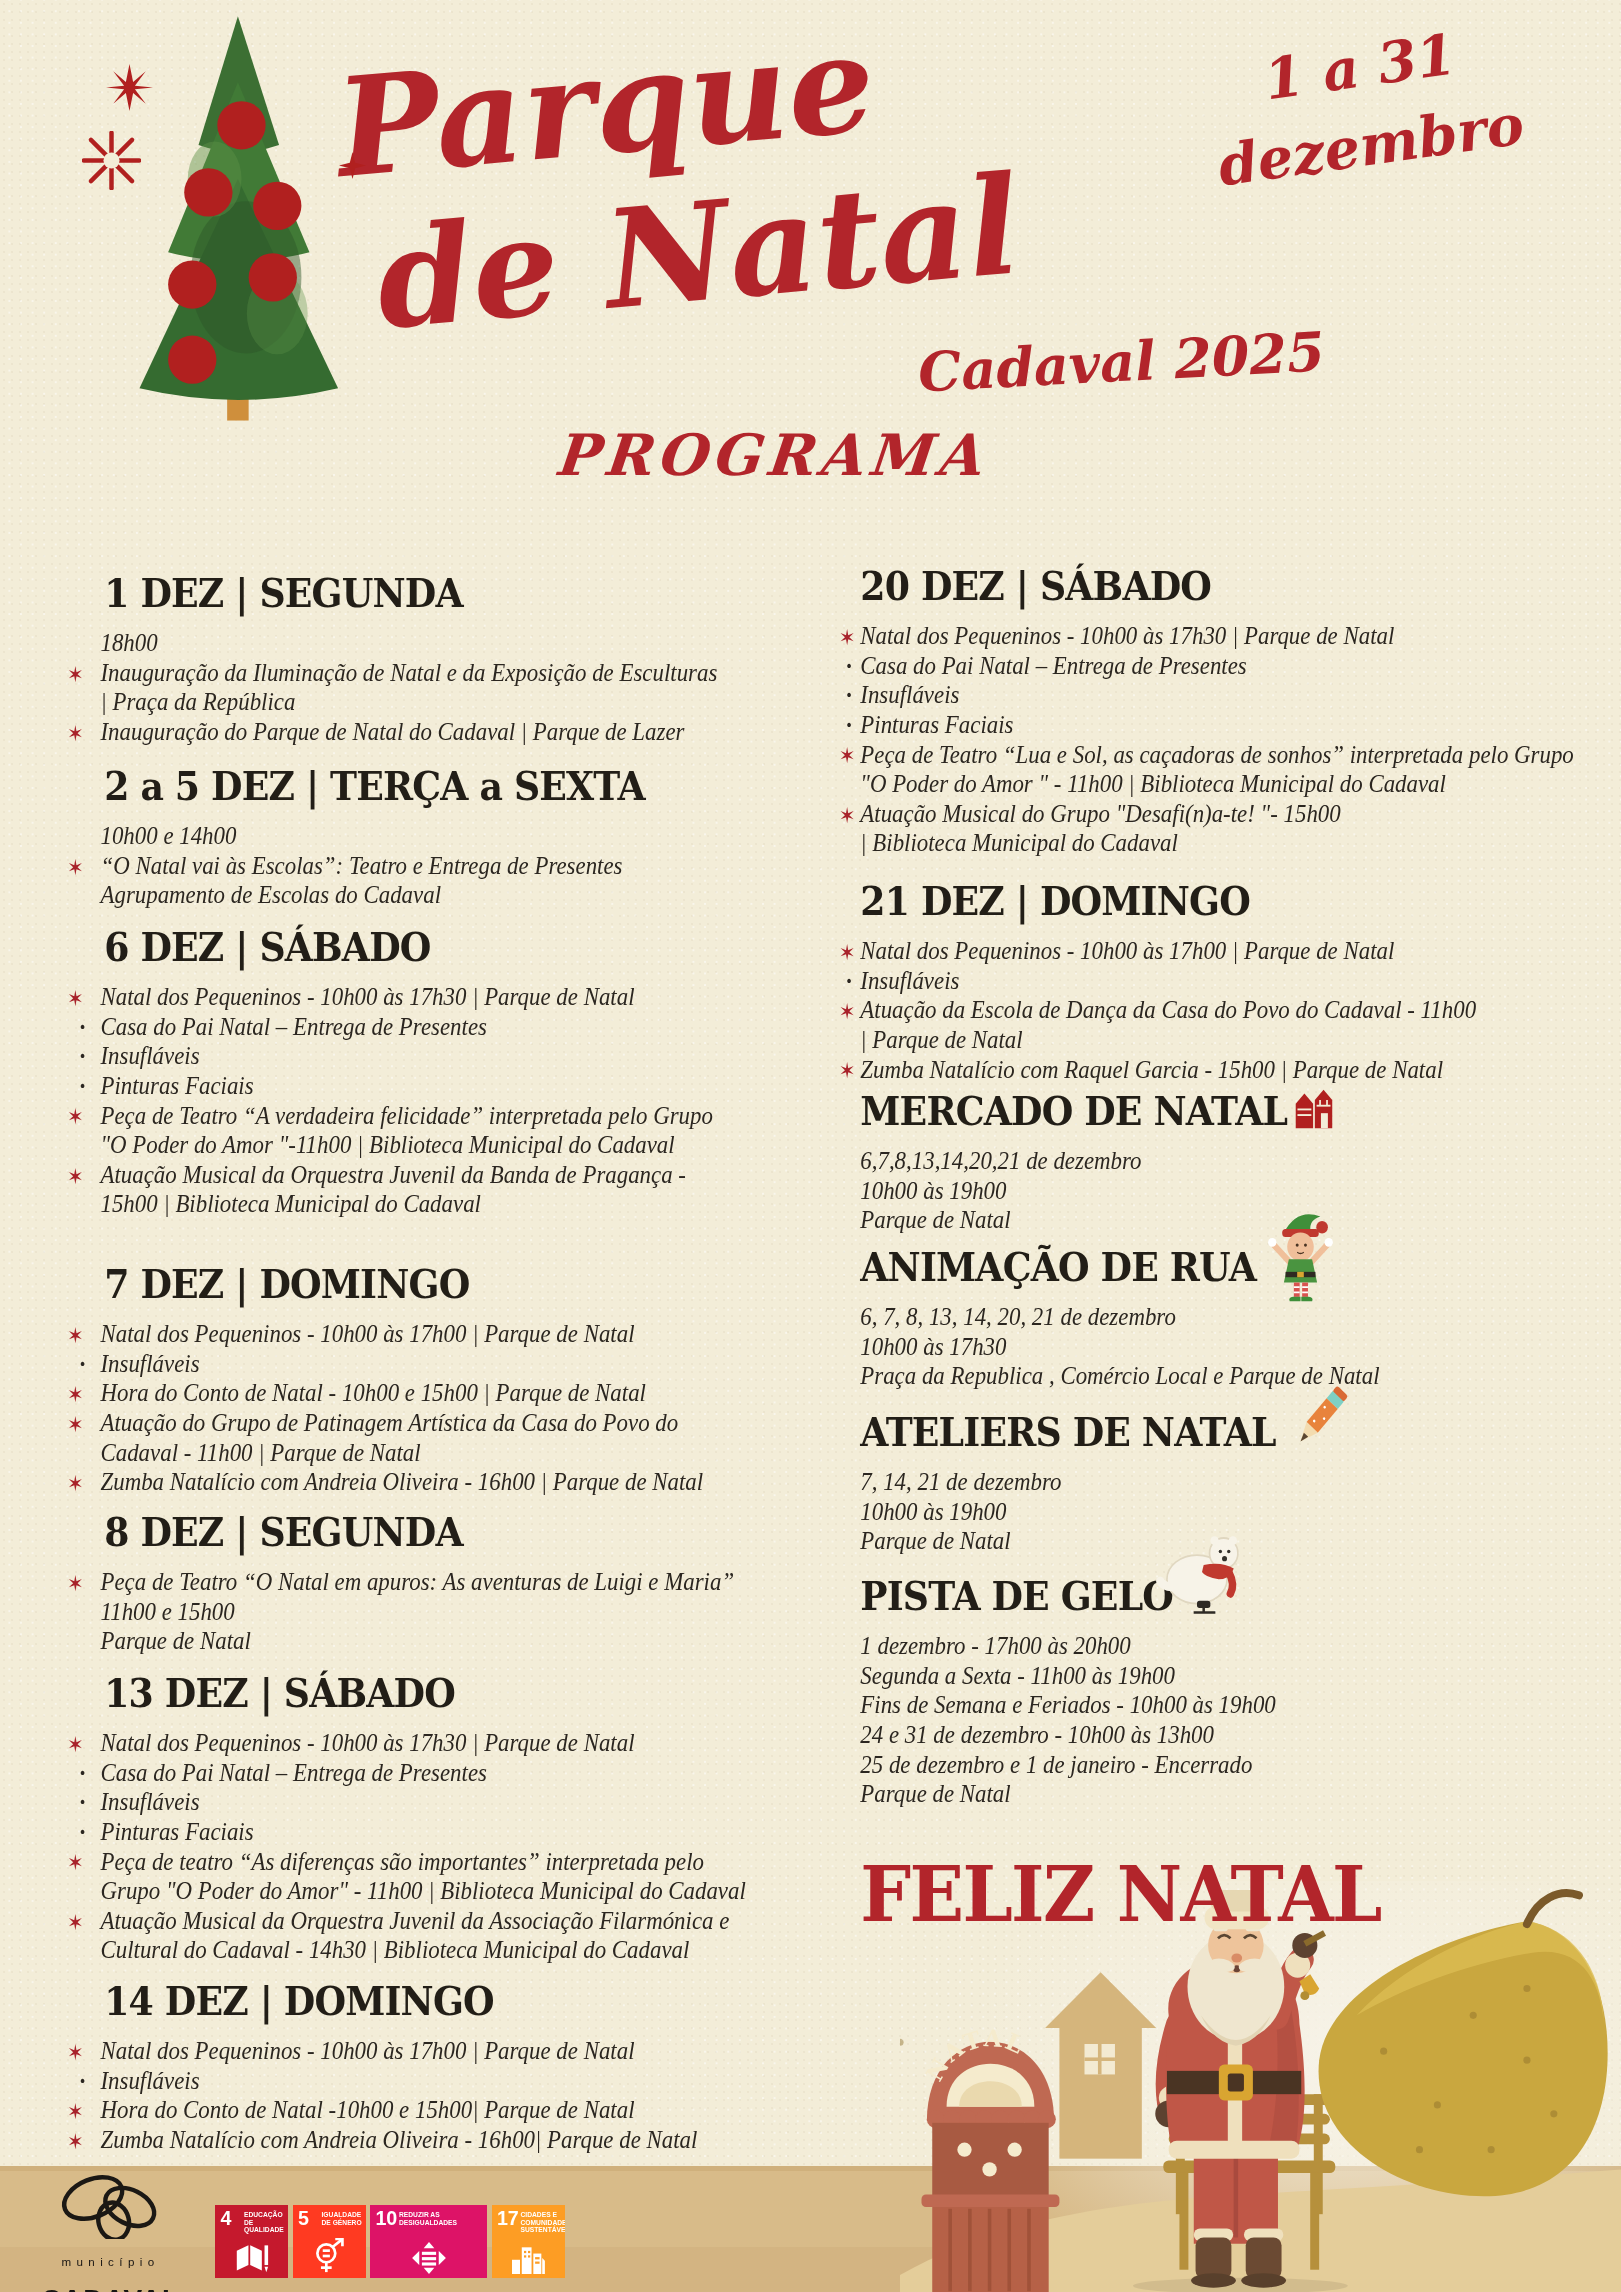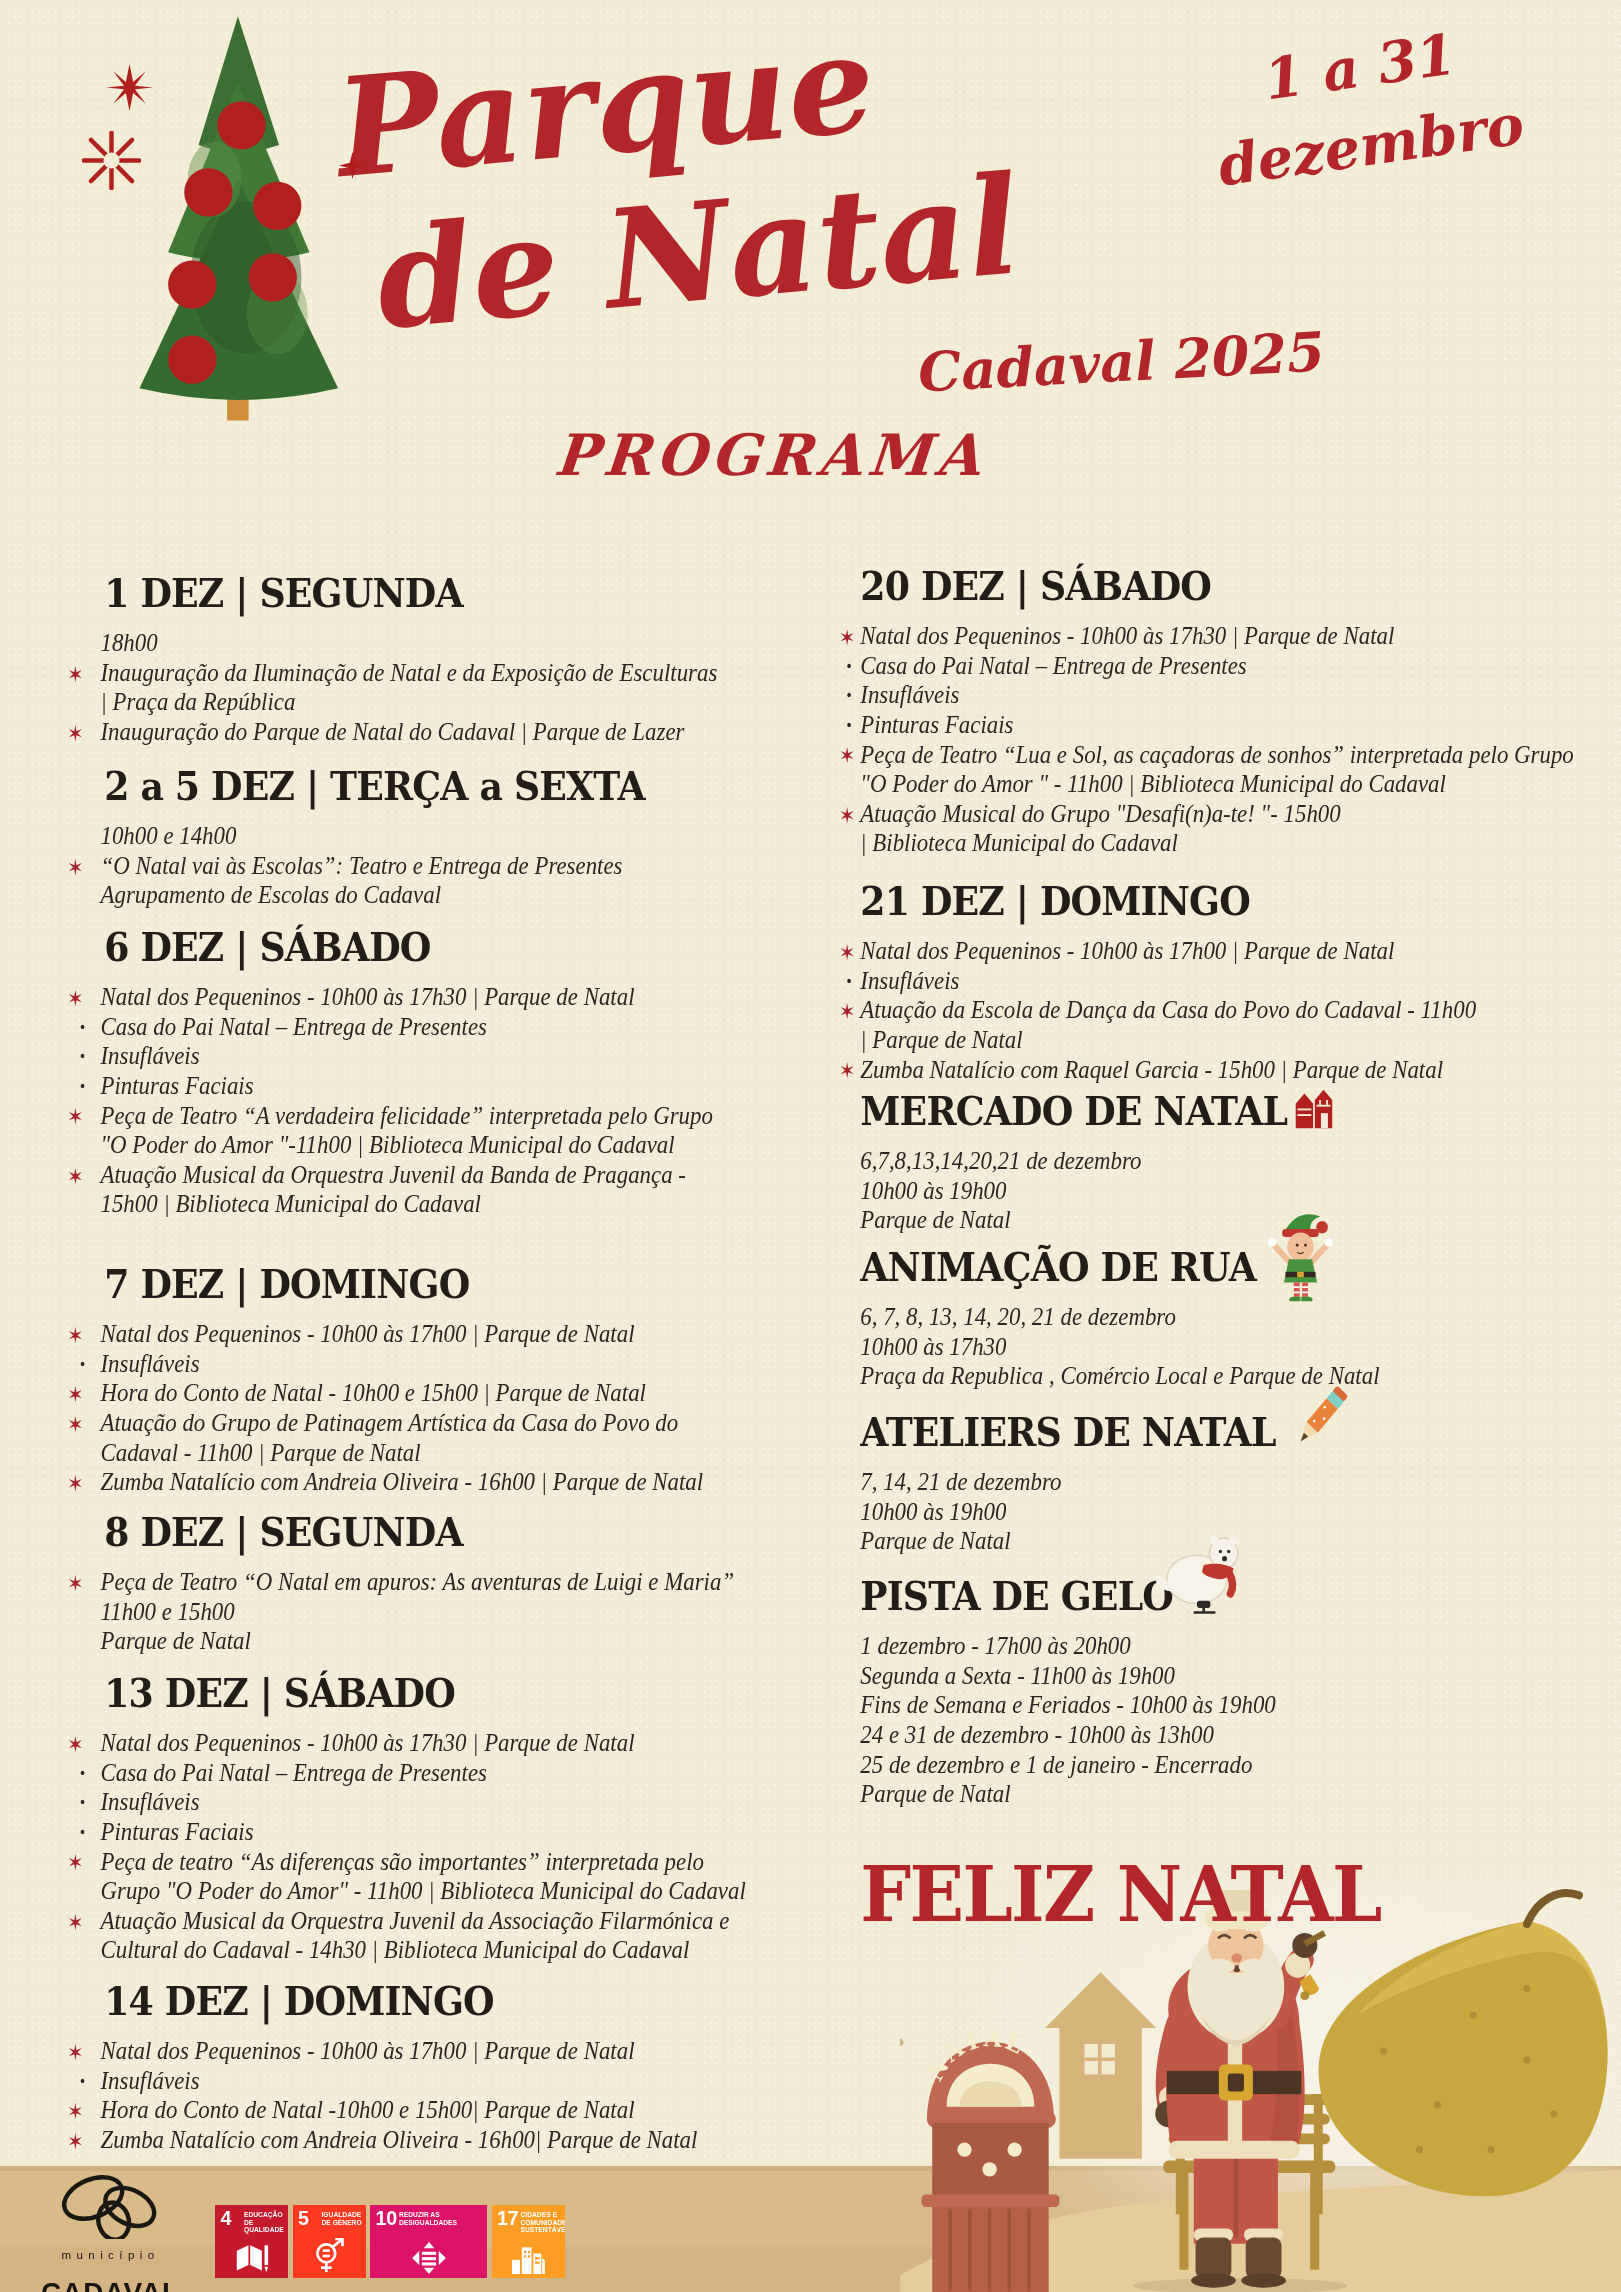--- a/index.html
+++ b/index.html
@@ -41,21 +41,21 @@
   .feliz{font:700 77px/77px "DejaVu Serif",serif;color:#b2252b;letter-spacing:-1.8px;
     margin-left:19.7px;white-space:nowrap;}
   .hicon{position:absolute;}
   
   .dec{position:absolute;z-index:1;}
   .band{position:absolute;left:0;top:2166px;width:1621px;height:127px;z-index:0;
     background:linear-gradient(180deg,#cfb07c 0 5.4px,#d8bb89 5.4px 81px,#d3b482 81px);}
   .scene{position:absolute;left:900px;top:1881px;z-index:2;}
   .logo{position:absolute;left:39px;top:2173px;width:143px;text-align:center;z-index:3;
     color:#191613;font-family:"Liberation Sans",sans-serif;}
-  .logo .small{display:block;font-size:11.6px;letter-spacing:5.4px;margin-top:6px;}
+  .logo .small{display:block;font-size:11.6px;letter-spacing:5.4px;margin-top:13px;}
   .logo .big{display:block;font-size:28px;font-weight:700;letter-spacing:0.9px;margin-top:16px;}
   .sdgrow{position:absolute;left:215px;top:2205px;display:flex;gap:4.5px;z-index:3;}
   .sdg{width:73px;height:73px;position:relative;color:#fff;
     font-family:"Liberation Sans",sans-serif;overflow:hidden;}
   .sdg .num{position:absolute;left:5.4px;top:3.6px;font-size:19.7px;font-weight:700;line-height:19.7px;}
   .sdg .lbl{position:absolute;left:29px;top:6.3px;font-size:6.7px;font-weight:700;
     line-height:7.6px;white-space:pre-line;}
   .sdg svg{position:absolute;left:50%;bottom:4.5px;transform:translateX(-50%);}
   .c4{background:#C5192D;} .c5{background:#FF3A21;} .c10{background:#DD1367;padding-left:44px;} .c11{background:#FD9D24;}
 </style>

